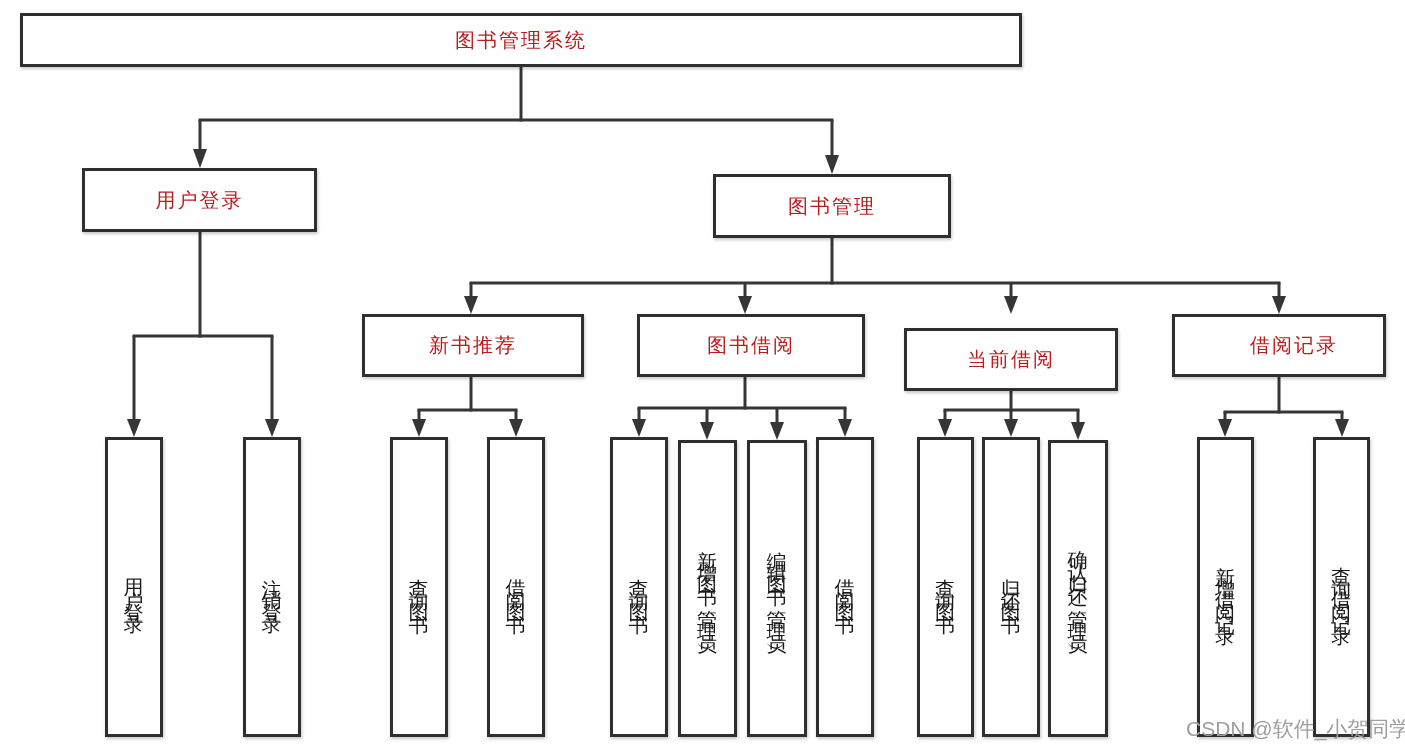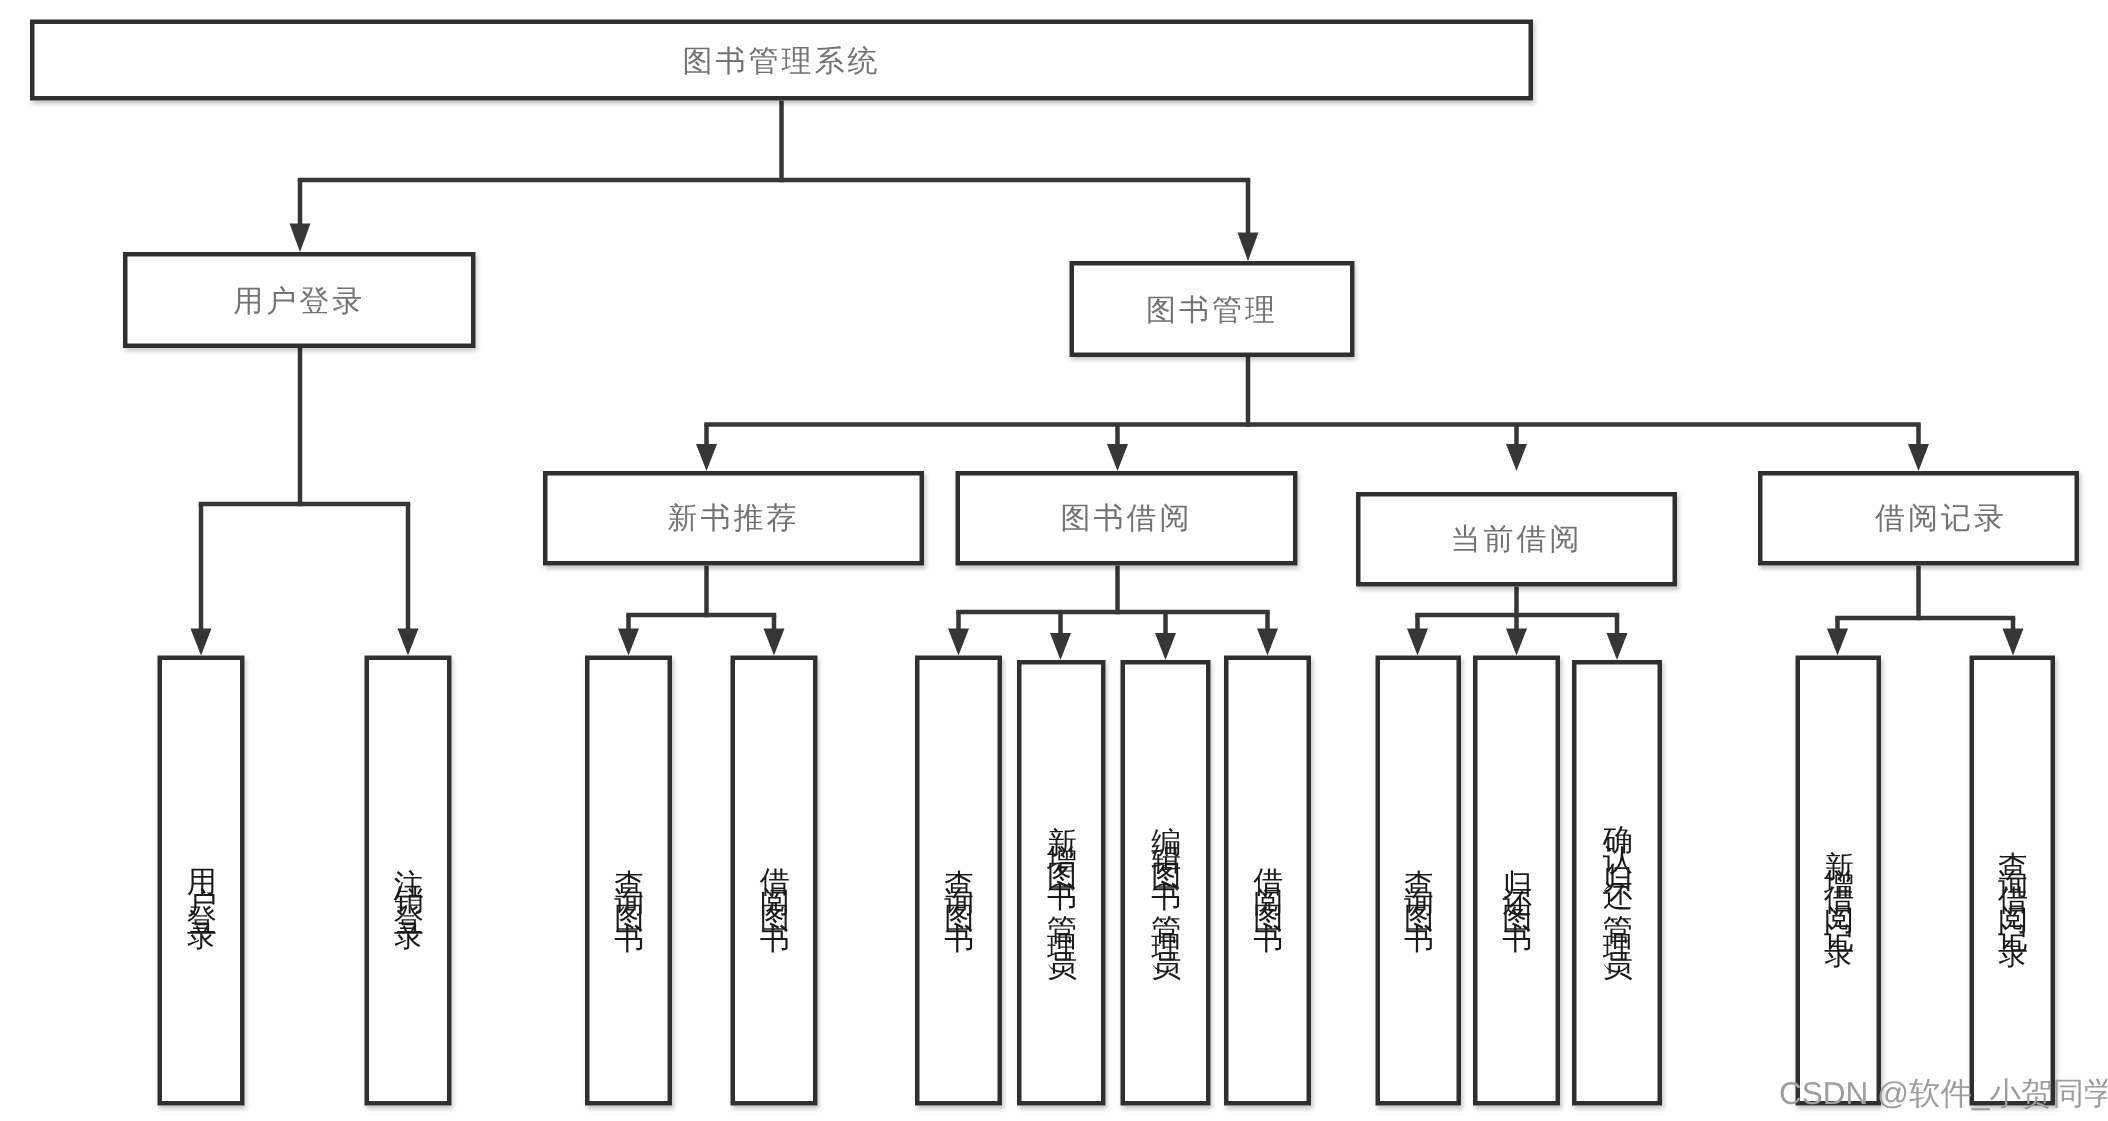--- a/index.html
+++ b/index.html
@@ -23,21 +23,21 @@
     border: 3px solid #2f2f2f;
     display: flex;
     align-items: center;
     justify-content: center;
     z-index: 1;
     box-shadow: 1px 2px 3px rgba(0,0,0,0.22);
   }
   .hbox .label {
     font-size: 20px;
     letter-spacing: 2px;
-    color: #737373;
+    color: #b91c1c;
     white-space: nowrap;
   }
   .vbox {
     position: absolute;
     box-sizing: border-box;
     background: #ffffff;
     border: 3px solid #2f2f2f;
     display: flex;
     align-items: center;
     justify-content: center;
@@ -134,25 +134,25 @@
     </g>
   </svg>
 
   <div class="hbox" style="left:20px; top:13px; width:1002px; height:54px;">
     <span class="label">图书管理系统</span>
   </div>
 
   <div class="hbox" style="left:82px; top:168px; width:235px; height:64px;">
     <span class="label">用户登录</span>
   </div>
-  <div class="hbox" style="left:713px; top:174px; width:190px; height:64px;">
+  <div class="hbox" style="left:713px; top:174px; width:238px; height:64px;">
     <span class="label">图书管理</span>
   </div>
 
-  <div class="hbox" style="left:362px; top:314px; width:254px; height:63px;text-align:center;">
+  <div class="hbox" style="left:362px; top:314px; width:222px; height:63px;text-align:center;">
     <span class="label">新书推荐</span>
   </div>
   <div class="hbox" style="left:637px; top:314px; width:228px; height:63px;">
     <span class="label">图书借阅</span>
   </div>
   <div class="hbox" style="left:904px; top:328px; width:214px; height:63px;">
     <span class="label">当前借阅</span>
   </div>
   <div class="hbox" style="left:1172px; top:314px; width:214px; height:63px;padding-left:30px;">
     <span class="label">借阅记录</span>

